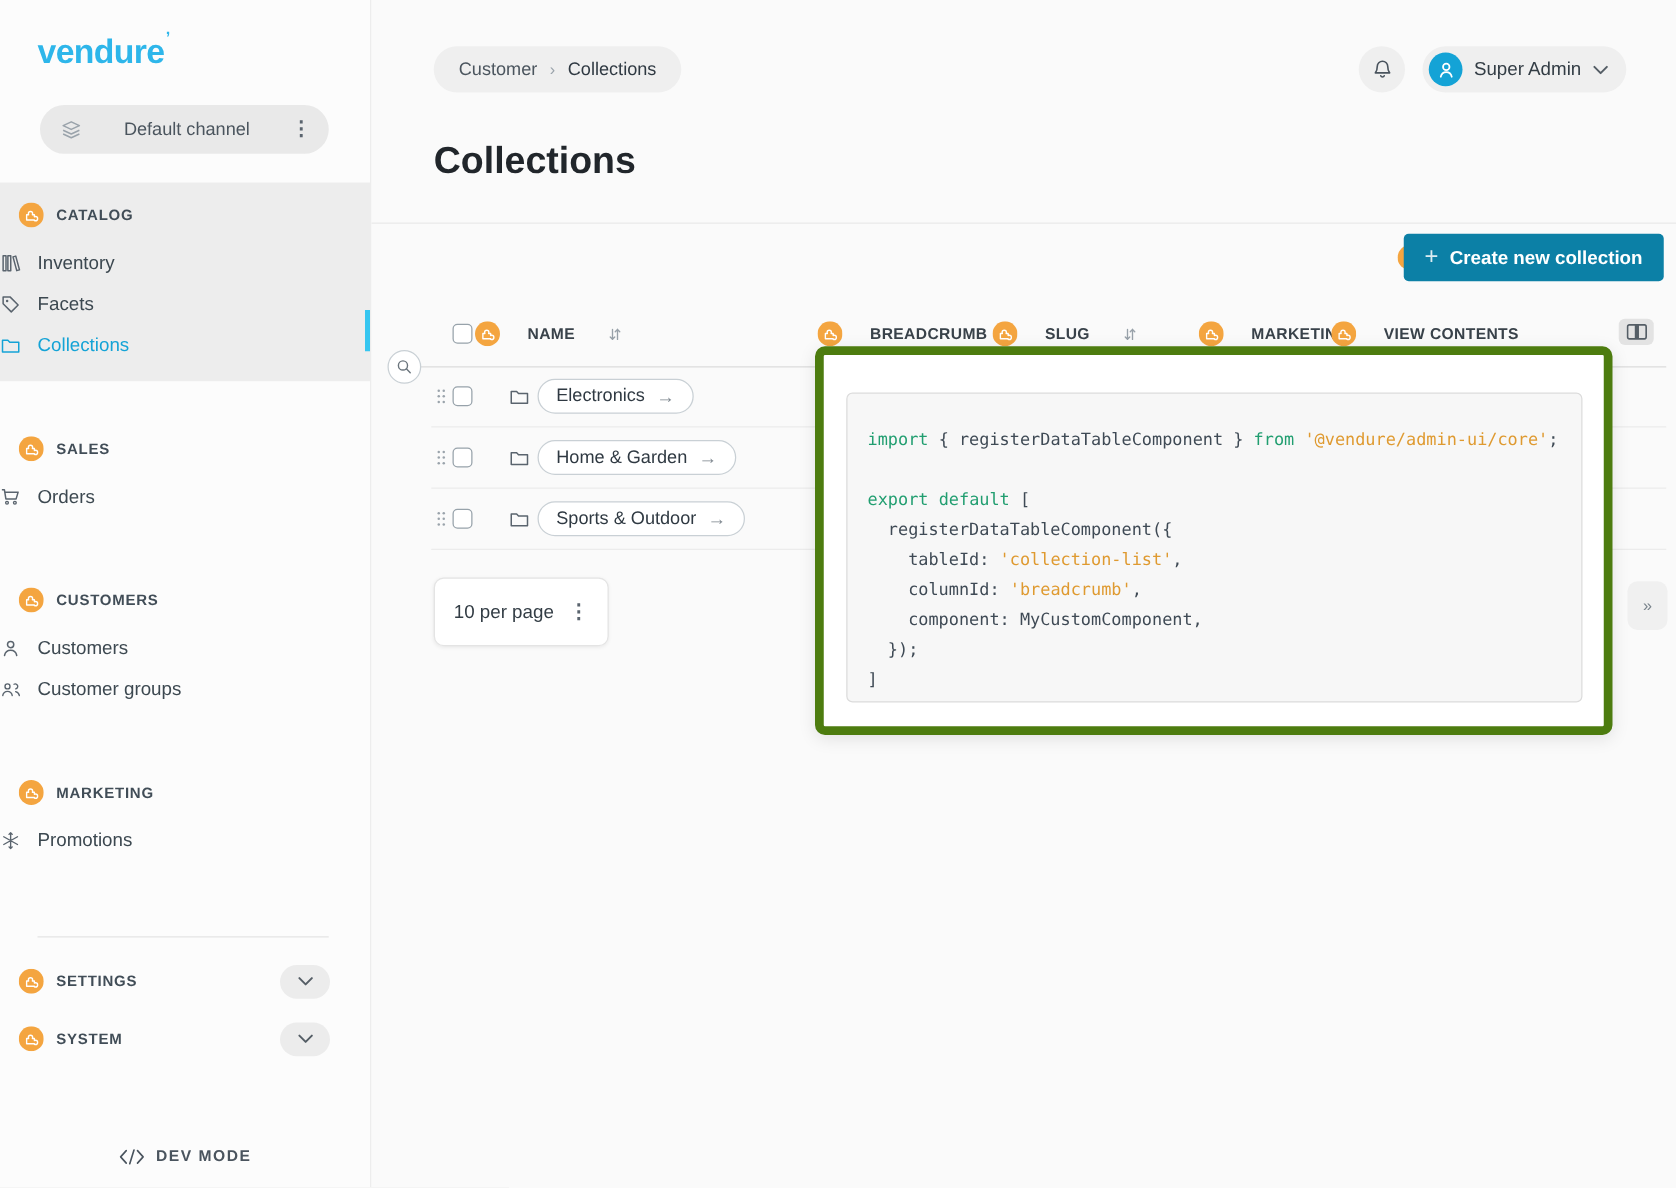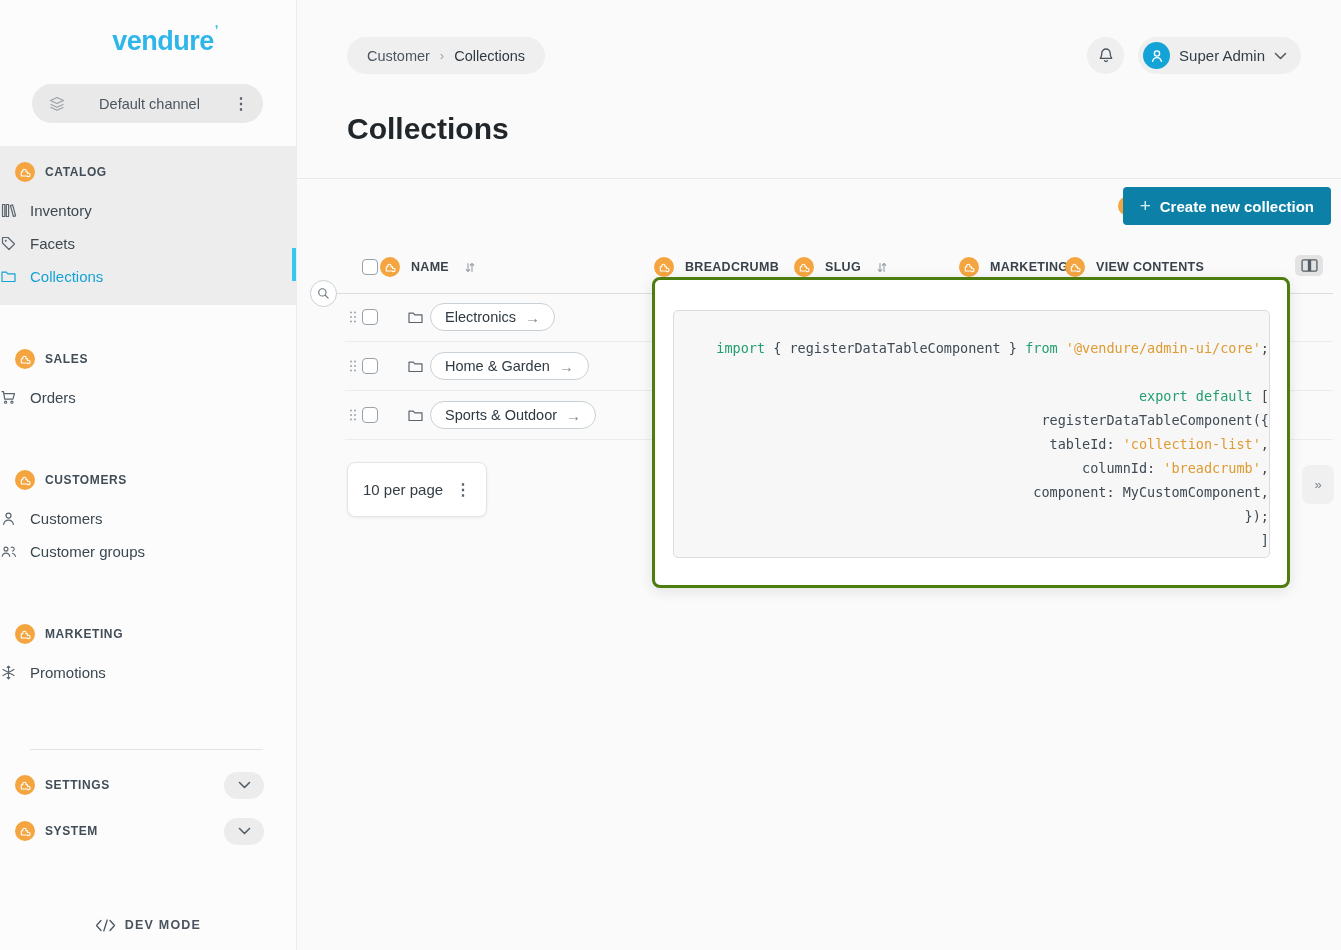--- a/index.html
+++ b/index.html
@@ -2,21 +2,21 @@
 <html><head>
 <meta charset="utf-8">
 <style>
   * { margin:0; padding:0; box-sizing:border-box; }
   body { font-family:"Liberation Sans", sans-serif; background:#e9e9e9; }
   .app { position:relative; width:1341px; height:950px; background:#fafafa; overflow:hidden; }
 
   
   .sidebar { position:absolute; left:0; top:0; width:297px; height:950px; background:#fcfcfc;
              border-right:1px solid #ededed; z-index:5; }
-  .logo { padding:26px 0 0 30px; font-size:27px; font-weight:700; color:#2eb6ea; letter-spacing:-0.5px; position:relative;text-align:center; }
+  .logo { padding:26px 0 0 30px; font-size:27px; font-weight:700; color:#2eb6ea; letter-spacing:-0.5px; position:relative; }
   .logo .logo-tick { position:absolute; font-size:13px; top:22px; margin-left:1px; color:#2eb6ea; }
   .channel-pill { margin:27px 33px 0 32px; height:39px; background:#e9e9e9; border-radius:20px;
                   display:flex; align-items:center; padding:0 14px 0 16px; cursor:pointer; }
   .channel-pill .ch-label { flex:1; text-align:center; font-size:14.5px; color:#4b555e; }
   .kebab { font-size:16px; color:#5a646e; font-weight:700; line-height:1; }
   .nav { margin-top:23px; }
   .nav-group { padding:14px 0 12px; }
   .nav-group.active-group { background:#ededed; }
   .nav-group + .nav-group { margin-top:28px; }
   .group-header { height:24px; display:flex; align-items:center; gap:10px; padding-left:15px; cursor:pointer; }
@@ -57,21 +57,21 @@
   .main-divider { position:absolute; left:0; right:0; top:178px; border-top:1px solid #e9e9e9; }
 
   .create-btn { position:absolute; top:187px; right:10px; height:38px; background:#0c80a6; border:none;
                 border-radius:4px; color:#fff; font-family:"Liberation Sans",sans-serif; font-size:15px;
                 font-weight:600; display:flex; align-items:center; gap:9px; padding:0 17px; cursor:pointer; }
   .create-btn .plus { font-size:19px; font-weight:400; color:rgba(255,255,255,.85); }
   .create-badge { position:absolute; top:196px; right:203px; }
 
   
   .thead { position:absolute; left:0; right:0; top:249px; height:36px; }
-  .hcell { position:absolute; top:0; height:36px; display:flex; align-items:center; gap:9px; }
+  .hcell { position:absolute; top:0; height:36px; display:flex; align-items:center; gap:20px; }
   .hc0{left:83px}.hc1{left:357px}.hc2{left:497px}.hc3{left:662px}.hc4{left:768px}
   .hlabel { font-size:12.5px; font-weight:700; color:#39424a; letter-spacing:.3px; margin-left:2px; cursor:pointer; }
   .sort-ico { margin-left:6px; display:inline-flex; cursor:pointer; }
   .cb { width:16px; height:16px; border:1.5px solid #97a2aa; border-radius:4px; background:#fff; cursor:pointer; flex:none; }
   .head-cb { position:absolute; left:65px; top:10px; }
   .cols-btn { position:absolute; right:18px; top:6px; width:28px; height:21px; border-radius:5px;
               background:#e3e3e3; display:flex; align-items:center; justify-content:center; cursor:pointer; }
 
   .table-topline { position:absolute; top:293px; left:39px; right:8px; border-top:1px solid #dcdcdc; }
   .search-btn { position:absolute; left:13px; top:280px; width:27px; height:27px; border-radius:50%;
@@ -89,21 +89,21 @@
 
   .perpage { position:absolute; left:50px; top:462px; height:55px; background:#fff; border:1px solid #e4e4e4;
              border-radius:8px; box-shadow:0 1px 3px rgba(0,0,0,.06); display:inline-flex; align-items:center;
              gap:12px; padding:0 15px; font-size:15px; color:#333d45; cursor:pointer; }
   .next-btn { position:absolute; top:465px; right:7px; width:32px; height:39px; background:#f0f0f0;
               border:none; border-radius:8px; font-size:13px; color:#7a848c; cursor:pointer;
               font-family:"Liberation Sans",sans-serif; }
 
   
   .popover { position:absolute; left:355px; top:277px; width:638px; height:311px; background:#fff;
-             border:3px solid #4d7c0f; border-radius:8px; box-shadow:0 3px 14px rgba(0,0,0,.1); z-index:20;text-align:right; }
+             border:7px solid #4d7c0f; border-radius:8px; box-shadow:0 3px 14px rgba(0,0,0,.1); z-index:20; }
   .code-block { margin:30px 17px 0 18px; height:248px; background:#f7f7f7; border:1px solid #dcdcdc;
                 border-radius:5px; padding:25px 0 0 16px; overflow:hidden; }
   .code-line { font-family:"DejaVu Sans Mono", monospace; font-size:13.5px; line-height:24px;
                white-space:pre; color:#3f4a55; }
   .tok-kw { color:#219e70; }
   .tok-str { color:#df9a30; }
   .tok-pl { color:#3f4a55; }
 </style>
 </head>
 <body>

